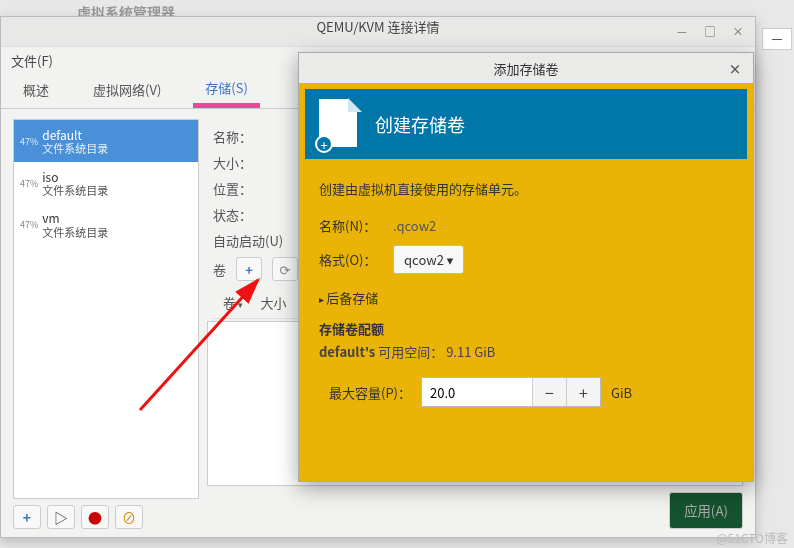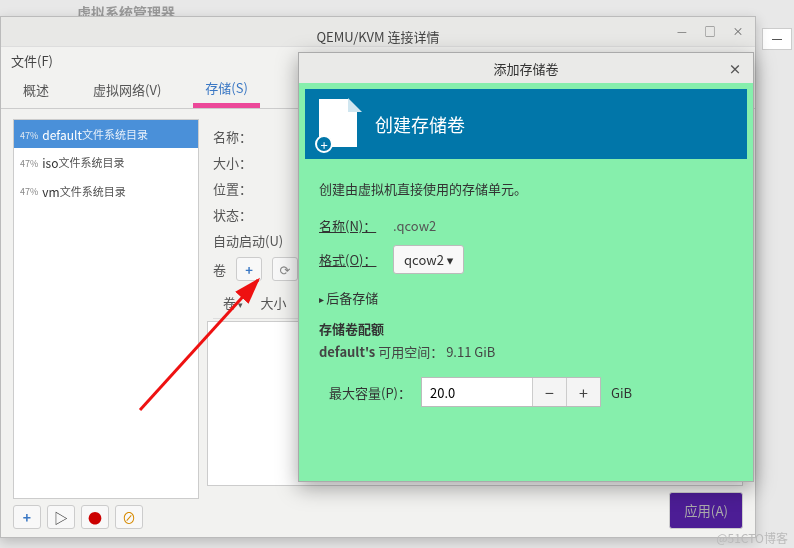--- a/index.html
+++ b/index.html
@@ -5,40 +5,40 @@
 * { box-sizing: border-box; margin: 0; padding: 0; font-family: "Noto Sans CJK SC", "WenQuanYi Micro Hei", sans-serif; }
 body { background: #e8e8e8; width: 794px; height: 548px; overflow: hidden; position: relative; font-size: 13px; color: #333; }
 
 
 .bg-title { position: absolute; top: 0; left: 75px; color: #999; font-weight: bold; font-size: 14px; padding: 2px; }
 .winctl-behind { position: absolute; top: 28px; right: 2px; width: 30px; height: 22px; background: #fff; border: 1px solid #ccc; display: flex; align-items: center; justify-content: center; color: #555; }
 .winctl-behind::before { content: ''; width: 10px; height: 1px; background: #555; }
 
 
 .main-win { position: absolute; left: 0; top: 16px; width: 756px; height: 522px; background: #f2f2f0; border: 1px solid #bbb; box-shadow: 0 4px 12px rgba(0,0,0,0.2); display: flex; flex-direction: column; }
-.titlebar { height: 30px; background: #e8e8e6; border-bottom: 1px solid #ddd; display: flex; align-items: flex-end; justify-content: center; position: relative; color: #444; }
+.titlebar { height: 30px; background: #e8e8e6; border-bottom: 1px solid #ddd; display: flex; align-items: flex-start; justify-content: center; position: relative; color: #444; }
 .titlebar-ctrls { position: absolute; right: 4px; top: 3px; display: flex; gap: 2px; }
 .tb-btn { width: 26px; height: 22px; border: 1px solid transparent; display: flex; align-items: center; justify-content: center; color: #666; font-size: 11px; cursor: pointer; }
 
 .menubar { height: 26px; padding: 4px 10px; color: #444; }
 
 .tabs { display: flex; border-bottom: 1px solid #ccc; padding: 0 10px; gap: 20px; height: 36px; align-items: flex-end; }
 .tab { padding: 6px 12px; color: #555; cursor: pointer; border-bottom: 3px solid transparent; }
 .tab.active { color: #3b78c4; border-bottom: 5px solid #ec4899; }
 
 .content { flex: 1; display: flex; padding: 10px 12px 8px 12px; gap: 8px; }
 
 
 .pool-col { width: 186px; display: flex; flex-direction: column; }
 .pool-list { flex: 1; background: #fff; border: 1px solid #ccc; }
 .pool-item { padding: 8px 6px 6px 6px; display: flex; gap: 4px; cursor: pointer; }
 .pool-item.selected { background: #4a90d9; color: #fff; }
 .pct { font-size: 9px; color: #888; align-self: center; }
 .pool-item.selected .pct { color: #e0e8f0; }
-.pool-lines { display: flex; flex-direction: row; line-height: 1.2; font-size: 12px; }
+.pool-lines { display: flex; flex-direction: column; line-height: 1.2; font-size: 12px; }
 .pool-sub { font-size: 11px; opacity: 0.85; }
 .pool-btns { display: flex; gap: 6px; padding: 6px 0 0 0; }
 .icon-btn { width: 28px; height: 24px; border: 1px solid #ccc; background: #f8f8f8; border-radius: 3px; display: flex; align-items: center; justify-content: center; cursor: pointer; font-size: 14px; }
 .icon-btn.blue { color: #3b78c4; font-weight: bold; }
 .icon-btn.red { color: #c00; }
 .icon-btn.orange { color: #d68a00; }
 
 
 .detail { flex: 1; display: flex; flex-direction: column; }
 .detail-top { padding: 2px 6px; }
@@ -46,35 +46,35 @@
 .kv-label { width: 64px; text-align: left; }
 .kv-label-wide { width: 80px; }
 .vol-head { display: flex; gap: 10px; align-items: center; margin-top: 6px; }
 .vol-label { color: #555; }
 .vol-btn { width: 26px; height: 24px; border: 1px solid #ccc; background: #f8f8f8; border-radius: 3px; display: flex; align-items: center; justify-content: center; cursor: pointer; color: #3b78c4; font-weight: bold; }
 .vol-btn.grey { color: #888; font-weight: normal; }
 .vol-table-head { display: flex; gap: 18px; padding: 6px 10px; border-bottom: 1px solid #ddd; color: #555; margin-top: 6px;}
 .vol-table-head span:first-child::after { content: " ▾"; font-size: 9px; }
 .vol-table { flex: 1; background: #fff; border: 1px solid #ccc; margin-top: 0; }
 .footer { display: flex; justify-content: flex-end; padding-top: 6px;}
-.apply-btn { padding: 8px 14px; border: 1px solid #ccc; background: #4c1d95; color: #aaa; border-radius: 3px; }
-
-
-.dialog { position: absolute; left: 298px; top: 52px; width: 456px; height: 430px; background: #86efac; border: 1px solid #aaa; box-shadow: 0 6px 20px rgba(0,0,0,0.35); display: flex; flex-direction: column; }
+.apply-btn { padding: 8px 14px; border: 1px solid #ccc; background: #14532d; color: #aaa; border-radius: 3px; }
+
+
+.dialog { position: absolute; left: 298px; top: 52px; width: 456px; height: 430px; background: #eab308; border: 1px solid #aaa; box-shadow: 0 6px 20px rgba(0,0,0,0.35); display: flex; flex-direction: column; }
 .dlg-titlebar { height: 30px; display: flex; align-items: center; justify-content: center; position: relative; color: #333; background: #eaeae8; }
 .dlg-close { position: absolute; right: 8px; top: 5px; width: 20px; height: 20px; display: flex; align-items: center; justify-content: center; cursor: pointer; font-weight: bold; color: #555; }
 .dlg-banner { background: #0176a9; color: #fff; display: flex; align-items: center; gap: 14px; padding: 10px 14px; margin: 6px; font-size: 18px; }
 .dlg-banner-icon { width: 42px; height: 50px; position: relative; }
 .dlg-banner-icon::before { content: ''; position: absolute; width: 38px; height: 48px; background: #fff; left: 0; top: 0; }
 .dlg-banner-icon::after { content: ''; position: absolute; width: 0; height: 0; right: -1px; top: -1px; border-top: 14px solid #0176a9; border-left: 14px solid #d0e6f0; }
 .dlg-banner-plus { position: absolute; left: -4px; bottom: -4px; width: 18px; height: 18px; background: #0176a9; border: 2px solid #fff; border-radius: 50%; color: #fff; font-size: 13px; line-height: 15px; text-align: center; z-index: 2; }
 .dlg-body { padding: 6px 20px; flex: 1; color: #333; }
 .dlg-desc { margin: 8px 0 18px 0; }
 .dlg-row { display: flex; align-items: center; gap: 10px; margin: 10px 0; }
-.dlg-label { width: 64px; text-align: left; text-decoration: underline; }
+.dlg-label { width: 64px; text-align: left; }
 .dlg-input { flex: 1; height: 28px; border: 1px solid #bbb; padding: 2px 6px; background: #fff; font-size: 13px; }
 .ext { color: #555; }
 .dlg-select { padding: 4px 10px; border: 1px solid #bbb; background: #f8f8f8; border-radius: 3px; cursor: pointer; }
 .collapse { margin: 14px 0 6px 0; }
 .collapse::before { content: "▸ "; font-size: 10px; }
 .quota-title { font-weight: bold; margin-top: 12px; }
 .quota-line { margin: 4px 0 16px 0; color: #444; }
 .quota-line b { font-weight: bold; }
 .spinner { display: flex; align-items: center; border: 1px solid #bbb; background: #fff; height: 30px; }
 .spinner input { border: none; width: 110px; padding: 2px 8px; font-size: 13px; outline: none; }

